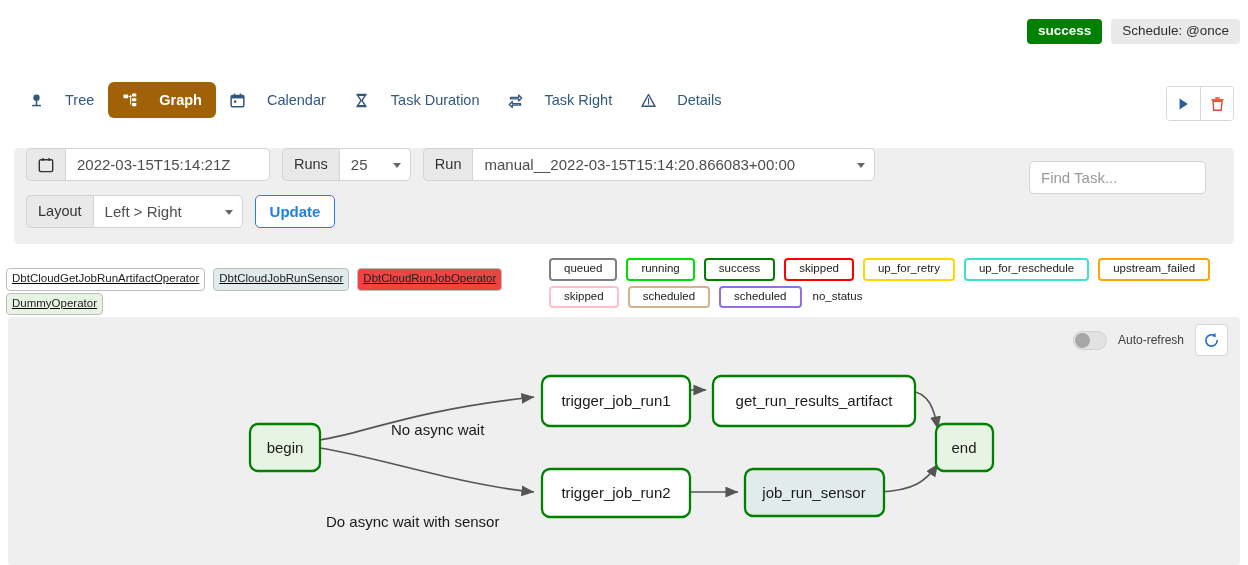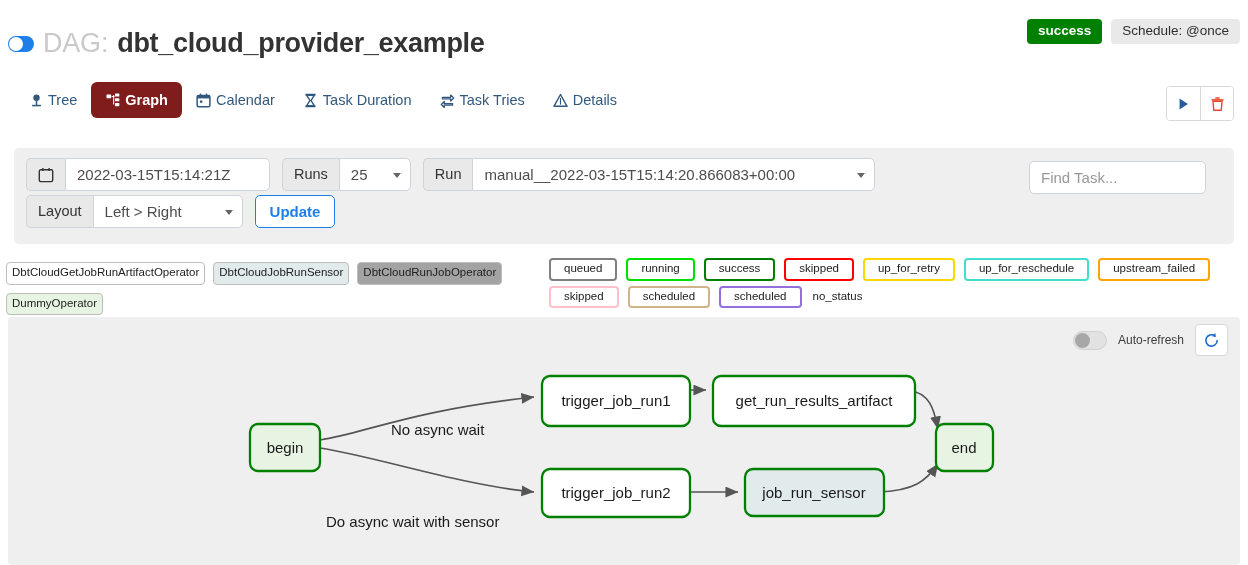--- a/index.html
+++ b/index.html
@@ -40,44 +40,44 @@
     background: #e9e9e9; color: #2f2f2f; white-space: nowrap; line-height: 1;
   }
   .badge.success { background: #008000; color: #fff; font-weight: bold; }
 
   
   .tabs-row {
     position: absolute; top: 82px; left: 0; width: 1248px; height: 48px;
   }
   .tabs { position: absolute; left: 14px; top: 0; display: flex; align-items: center; gap: 0px; }
   .tab {
-    display: flex; align-items: center; gap: 4px;
+    display: flex; align-items: center; gap: 21px;
     padding: 10px 14px; border-radius: 6px;
     color: #32587d; font-size: 14.5px; white-space: nowrap; cursor: pointer;
   }
-  .tab.active { background: #7f1d1d; color: #fff; font-weight: bold; }
+  .tab.active { background: #a16207; color: #fff; font-weight: bold; }
   .tab .ico { display: inline-flex; width: 16px; height: 16px; align-items: center; justify-content: center; flex: none; }
   .tab .ico svg { display: block; }
 
   .tab-actions {
     position: absolute; right: 14px; top: 4px;
     display: flex; border: 1px solid #d8d8d8; border-radius: 4px; overflow: hidden; background: #fff;
   }
   .tab-action {
     width: 33px; height: 33px; display: flex; align-items: center; justify-content: center;
     cursor: pointer; background: #fff;
   }
   .tab-action + .tab-action { border-left: 1px solid #d8d8d8; }
 
   
   .filter-panel {
     position: absolute; left: 14px; top: 148px; width: 1220px; height: 96px;
     background: #efefef; border-radius: 5px;
   }
-  .filter-row1 { position: absolute; left: 12px; top: 10px; display: flex; align-items: stretch; }
+  .filter-row1 { position: absolute; left: 12px; top: 0; display: flex; align-items: stretch; }
   .filter-row2 { position: absolute; left: 12px; top: 47px; display: flex; align-items: stretch; }
 
   .ig { display: flex; align-items: stretch; }
   .ig-addon {
     background: #e9e9e9; border: 1px solid #ced4da; color: #333;
     display: flex; align-items: center; justify-content: center;
     font-size: 14.5px; padding: 0 11px; line-height: 1; text-align: center;
   }
   .ig-addon.left { border-radius: 5px 0 0 5px; border-right: none; }
   .ig-input {
@@ -105,21 +105,21 @@
   }
   .find-task {
     position: absolute; right: 28px; top: 13px;
     width: 177px; height: 33px;
     background: #fff; border: 1px solid #ced4da; border-radius: 5px;
     font-size: 15px; color: #999; padding: 0 11px; display: flex; align-items: center;
   }
 
   
   .legend { position: absolute; left: 0; top: 258px; width: 1248px; }
-  .legend-ops { position: absolute; left: 6px; top: 4px; width: 540px; display: flex; flex-wrap: wrap; gap: 8px 8px; }
+  .legend-ops { position: absolute; left: 6px; top: 10px; width: 540px; display: flex; flex-wrap: wrap; gap: 2px 8px; text-decoration: underline; }
   .legend-status { position: absolute; left: 549px; top: 0; width: 695px; display: flex; flex-wrap: wrap; gap: 5px 9px; align-items: center; }
   .pill {
     font-size: 11.5px; line-height: 1; padding: 4px 5px 5px;
     border: 1px solid #bdbdbd; border-radius: 4px; background: #fff; color: #212121;
     white-space: nowrap;
   }
   .pill.status { border-width: 2px; font-weight: normal; padding: 3px 13px 4px; }
   .pill.plain { border: none; background: transparent; padding-left: 2px; }
 
   
@@ -153,25 +153,20 @@
     font-family: "Liberation Sans", sans-serif;
     font-size: 15px; fill: #1a1a1a;
   }
 </style>
 </head>
 <body>
 
 <div class="page">
 
   <div class="header">
-    <div class="dag-title-wrap">
-      <div class="toggle-pill"></div>
-      <span class="dag-label">DAG:</span>
-      <span class="dag-name">dbt_cloud_provider_example</span>
-    </div>
     <div class="header-badges">
       <span class="badge success">success</span>
       <span class="badge">Schedule: @once</span>
     </div>
   </div>
 
   <div class="tabs-row">
     <div class="tabs">
 
       <div class="tab">
@@ -223,21 +218,21 @@
         <span>Task Duration</span>
       </div>
 
       <div class="tab">
         <span class="ico">
           <svg width="15" height="15" viewBox="0 0 16 16">
               <path d="M2.6 4.6 H11.4 V2.2 L14.6 5.4 L11.4 8.6 V6.2 H2.6 Z" fill="none" stroke="#32587d" stroke-width="1.4" stroke-linejoin="round"></path>
               <path d="M13.4 11.4 H4.6 V9 L1.4 12.2 L4.6 15.4 V13 H13.4 Z" fill="none" stroke="#32587d" stroke-width="1.4" stroke-linejoin="round"></path>
             </svg>
         </span>
-        <span>Task Tries</span>
+        <span>Task Right</span>
       </div>
 
 
 
       <div class="tab">
         <span class="ico">
           <svg width="15" height="15" viewBox="0 0 16 16">
               <path d="M8 1.6 L15 14.2 H1 Z" fill="none" stroke="#32587d" stroke-width="1.5" stroke-linejoin="round"></path>
               <rect x="7.4" y="5.4" width="1.2" height="7" fill="#32587d"></rect>
             </svg>
@@ -306,21 +301,21 @@
       <div class="btn-update">Update</div>
     </div>
 
     <div class="find-task">Find Task...</div>
   </div>
 
   <div class="legend">
     <div class="legend-ops">
       <span class="pill" style="background:#ffffff">DbtCloudGetJobRunArtifactOperator</span>
       <span class="pill" style="background:#e1ebeb">DbtCloudJobRunSensor</span>
-      <span class="pill" style="background:#a3a3a3">DbtCloudRunJobOperator</span>
+      <span class="pill" style="background:#ef4444">DbtCloudRunJobOperator</span>
       <span class="pill" style="background:#e8f4e3">DummyOperator</span>
     </div>
     <div class="legend-status">
       <span class="pill status" style="border-color:#808080">queued</span>
       <span class="pill status" style="border-color:#00e000">running</span>
       <span class="pill status" style="border-color:#008000">success</span>
       <span class="pill status" style="border-color:#ff0000">skipped</span>
       <span class="pill status" style="border-color:#ffd700">up_for_retry</span>
       <span class="pill status" style="border-color:#40e0d0">up_for_reschedule</span>
       <span class="pill status" style="border-color:#ffa500">upstream_failed</span>

